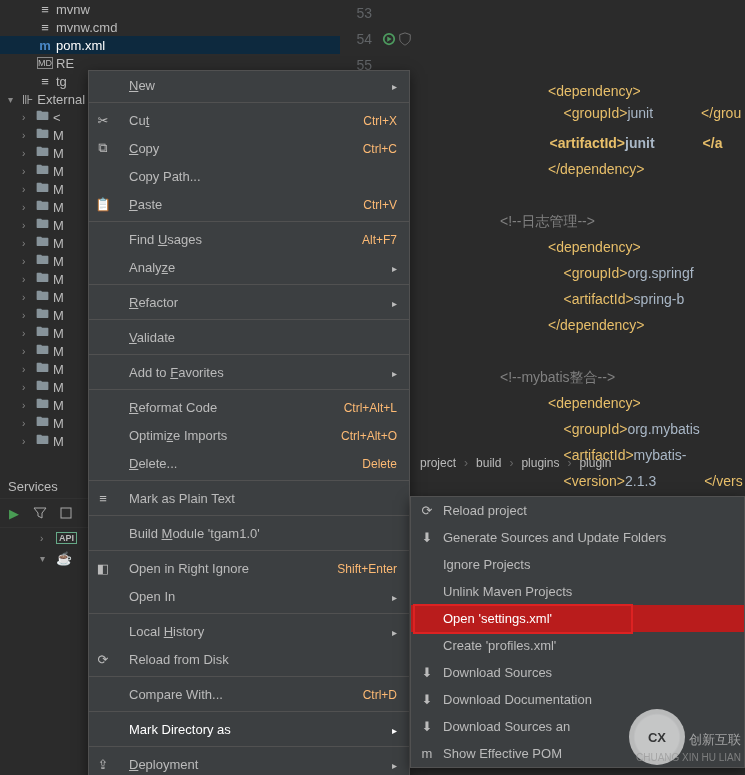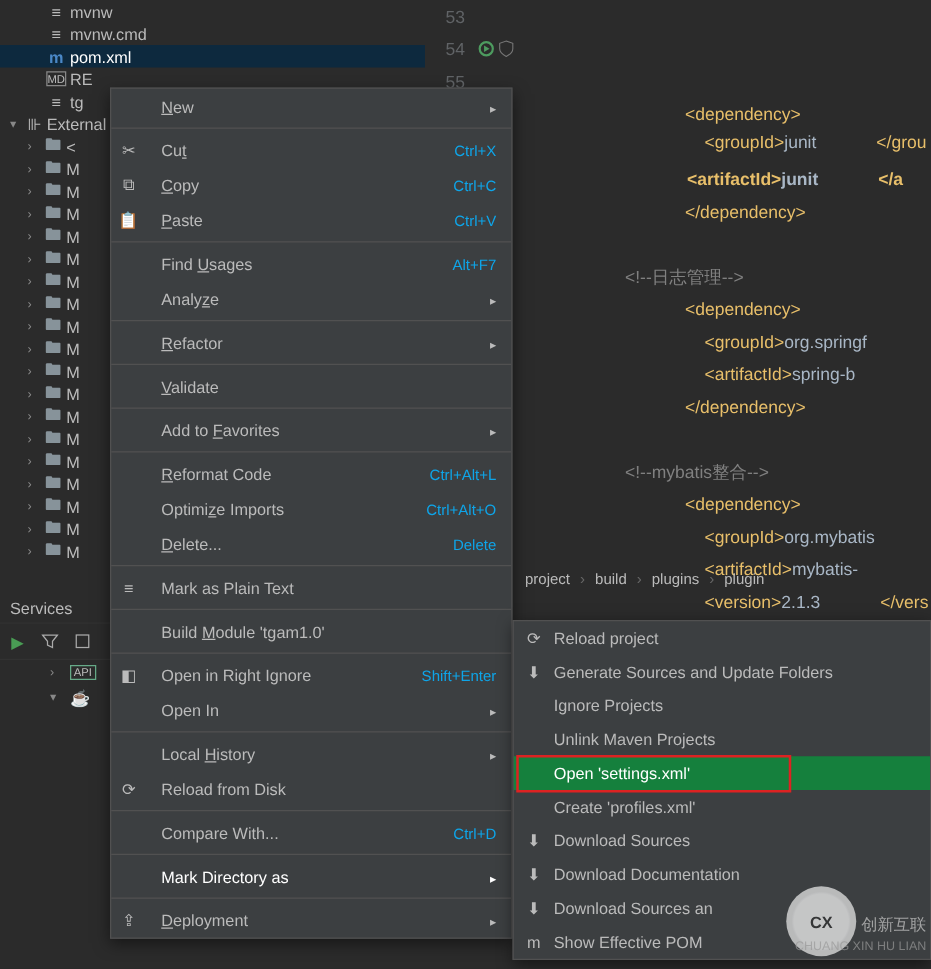--- a/index.html
+++ b/index.html
@@ -29,25 +29,25 @@
 .services-toolbar { display: flex; align-items: center; gap: 10px; padding: 6px 6px; border-bottom: 1px solid #323232; }
 .svc-icon { width: 16px; height: 16px; display: inline-flex; align-items: center; justify-content: center; }
 .run-icon { color: #499c54; }
 .svc-body { padding-left: 40px; }
 .svc-row { display: flex; align-items: center; height: 20px; gap: 6px; color: #bbb; }
 .context-menu { position: absolute; left: 88px; top: 70px; width: 322px; background: #3c3f41; border: 1px solid #515151; box-shadow: 0 4px 12px rgba(0,0,0,0.5); z-index: 10; }
 .menu-item { display: flex; align-items: center; justify-content: space-between; height: 28px; padding: 0 12px 0 40px; color: #bbb; position: relative; }
 .menu-item.disabled { color: #ffffff; }
 .menu-sep { height: 1px; background: #515151; margin: 3px 0; }
 .menu-arrow { font-size: 10px; color: inherit; }
-.menu-shortcut { color: #0ea5e9; font-size: 12px; }
+.menu-shortcut { color: #fdba74; font-size: 12px; }
 .menu-icon { position: absolute; left: 6px; width: 16px; text-align: center; }
 .submenu { position: absolute; left: 410px; top: 496px; width: 335px; background: #3c3f41; border: 1px solid #515151; box-shadow: 0 4px 12px rgba(0,0,0,0.5); z-index: 11; }
 .sub-item { display: flex; align-items: center; height: 27px; padding: 0 12px 0 32px; color: #bbb; position: relative; }
-.sub-item.selected { background: #15803d; color: #fff; }
+.sub-item.selected { background: #b91c1c; color: #fff; }
 .sub-icon { position: absolute; left: 8px; width: 16px; text-align: center; }
 .red-box { position: absolute; border: 2px solid #d22; pointer-events: none; z-index: 20; }
 .watermark-logo { position: absolute; right: 60px; bottom: 10px; width: 56px; height: 56px; border-radius: 50%; background: radial-gradient(circle,#fff 55%,#eee 60%); display: flex; align-items: center; justify-content: center; opacity: 0.7; z-index: 25; font-weight: bold; color: #333; }
 .watermark-text { position: absolute; right: 4px; bottom: 26px; color: #bbb; font-size: 13px; z-index: 25; opacity: 0.8; }
 .watermark-sub { position: absolute; right: 4px; bottom: 12px; color: #999; font-size: 10px; z-index: 25; opacity: 0.7; }
 u.mn { text-decoration: underline; }
 </style>
 </head>
 <body>
 
@@ -247,21 +247,21 @@
       </span>
     <span class="svc-icon">
         <svg width="14" height="14" viewBox="0 0 14 14">
           <rect x="2" y="2" width="10" height="10" fill="none" stroke="#aaa"></rect>
         </svg>
       </span>
   </div>
   <div class="svc-body">
     <div class="svc-row">
         <span class="tree-chev">›</span>
-        <span style="font-size:9px;border:1px solid #6a8;padding:0 2px;">API</span>
+        <span style="font-size:9px;border:1px solid #6a8;padding:0 2px;font-weight:bold;">API</span>
       </div>
     <div class="svc-row">
         <span class="tree-chev">▾</span>
         <span>☕</span>
       </div>
     <div class="svc-row" style="padding-left:56px;">
         <span class="tree-chev">▾</span>
       </div>
   </div>
 </div>
@@ -276,20 +276,24 @@
       <span class="menu-icon">✂</span>
       <span>Cu<u class="mn">t</u></span>
       <span><span class="menu-shortcut">Ctrl+X</span></span>
     </div>
     <div class="menu-item">
       <span class="menu-icon">⧉</span>
       <span><u class="mn">C</u>opy</span>
       <span><span class="menu-shortcut">Ctrl+C</span></span>
     </div>
     <div class="menu-item">
+      <span>Copy Path...</span>
+      <span></span>
+    </div>
+    <div class="menu-item">
       <span class="menu-icon">📋</span>
       <span><u class="mn">P</u>aste</span>
       <span><span class="menu-shortcut">Ctrl+V</span></span>
     </div>
     <div class="menu-sep"></div>
     <div class="menu-item">
       <span>Find <u class="mn">U</u>sages</span>
       <span><span class="menu-shortcut">Alt+F7</span></span>
     </div>
     <div class="menu-item">

